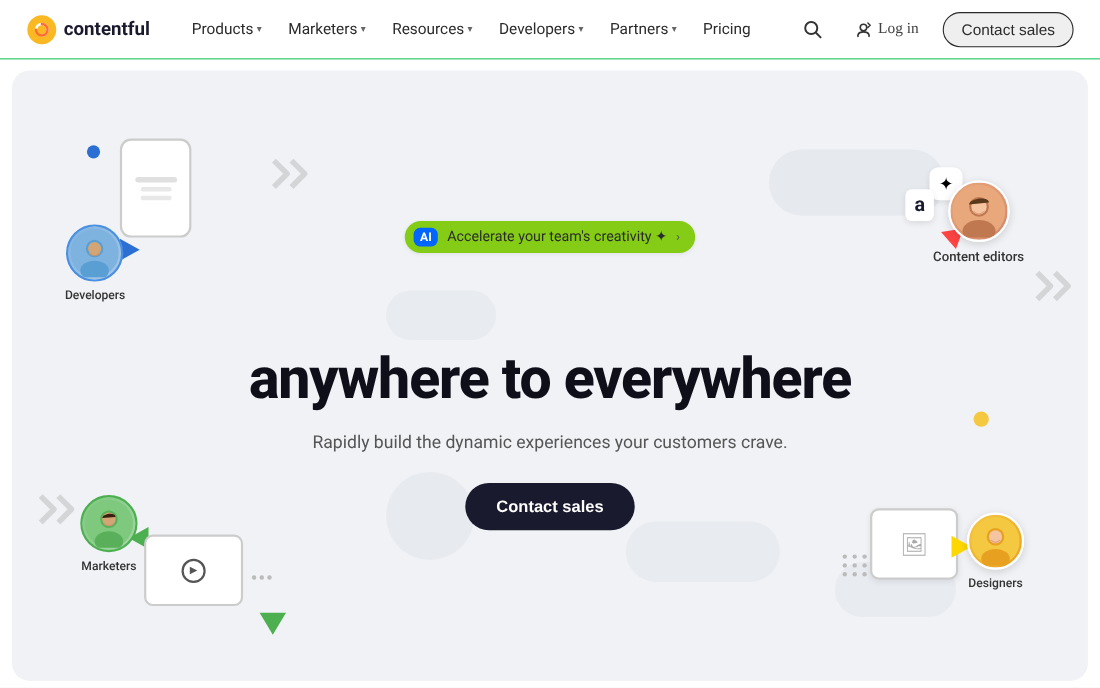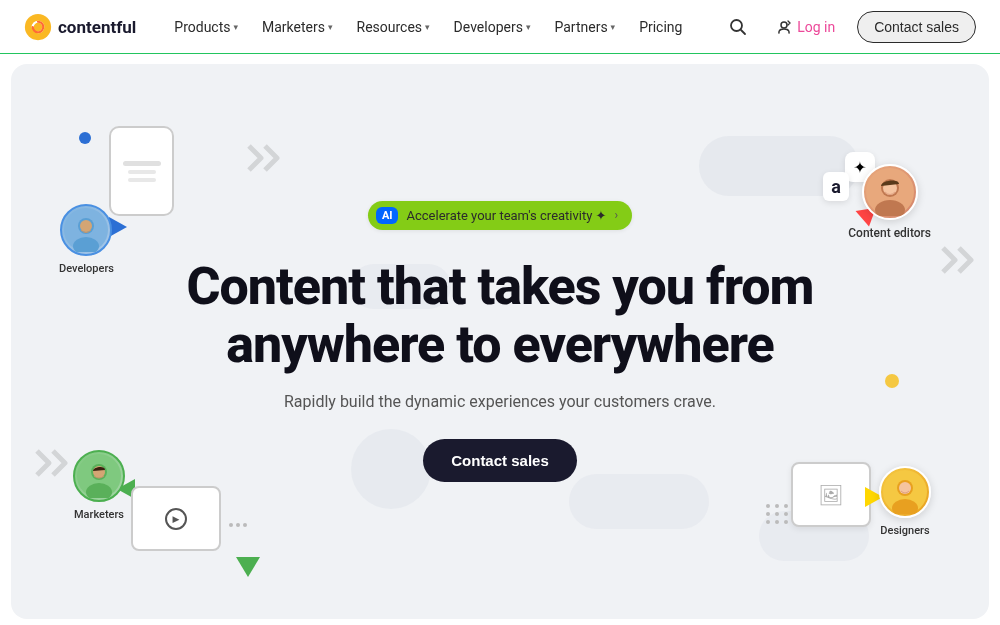--- a/index.html
+++ b/index.html
@@ -72,23 +72,24 @@
       justify-content: center;
       cursor: pointer;
       color: #333;
       font-size: 16px;
     }
     .nav-login {
       display: flex;
       align-items: center;
       gap: 5px;
       font-size: 14px;
-      color: #ec4899;
+      color: #404040;
       cursor: pointer;
       padding: 6px 10px;
+      font-family: Liberation Serif, serif;
     }
     .nav-contact {
       border: 1.5px solid #2b2b2b;
       border-radius: 20px;
       padding: 7px 16px;
       font-size: 14px;
       font-weight: 500;
       color: #2b2b2b;
       cursor: pointer;
       white-space: nowrap;
@@ -706,21 +707,21 @@
     <span class="editors-label">Content editors</span>
   </div>
 
   <div class="hero-center">
     <div class="ai-badge">
       <span class="ai-label">AI</span>
       <span>Accelerate your team's creativity ✦</span>
       <span class="chevron-right">›</span>
     </div>
     <h1 class="hero-title">
-      <span>Content that takes you from</span><br>
+      <br>
       <span>anywhere to everywhere</span>
     </h1>
     <p class="hero-subtitle">Rapidly build the dynamic experiences your customers crave.</p>
     <button class="hero-cta">Contact sales</button>
   </div>
 
   <div class="float-el marketers-card">
     <div class="marketers-avatar">
       <svg width="44" height="44" viewBox="0 0 44 44">
         <circle cx="22" cy="22" r="22" fill="#7fc97f"></circle>

